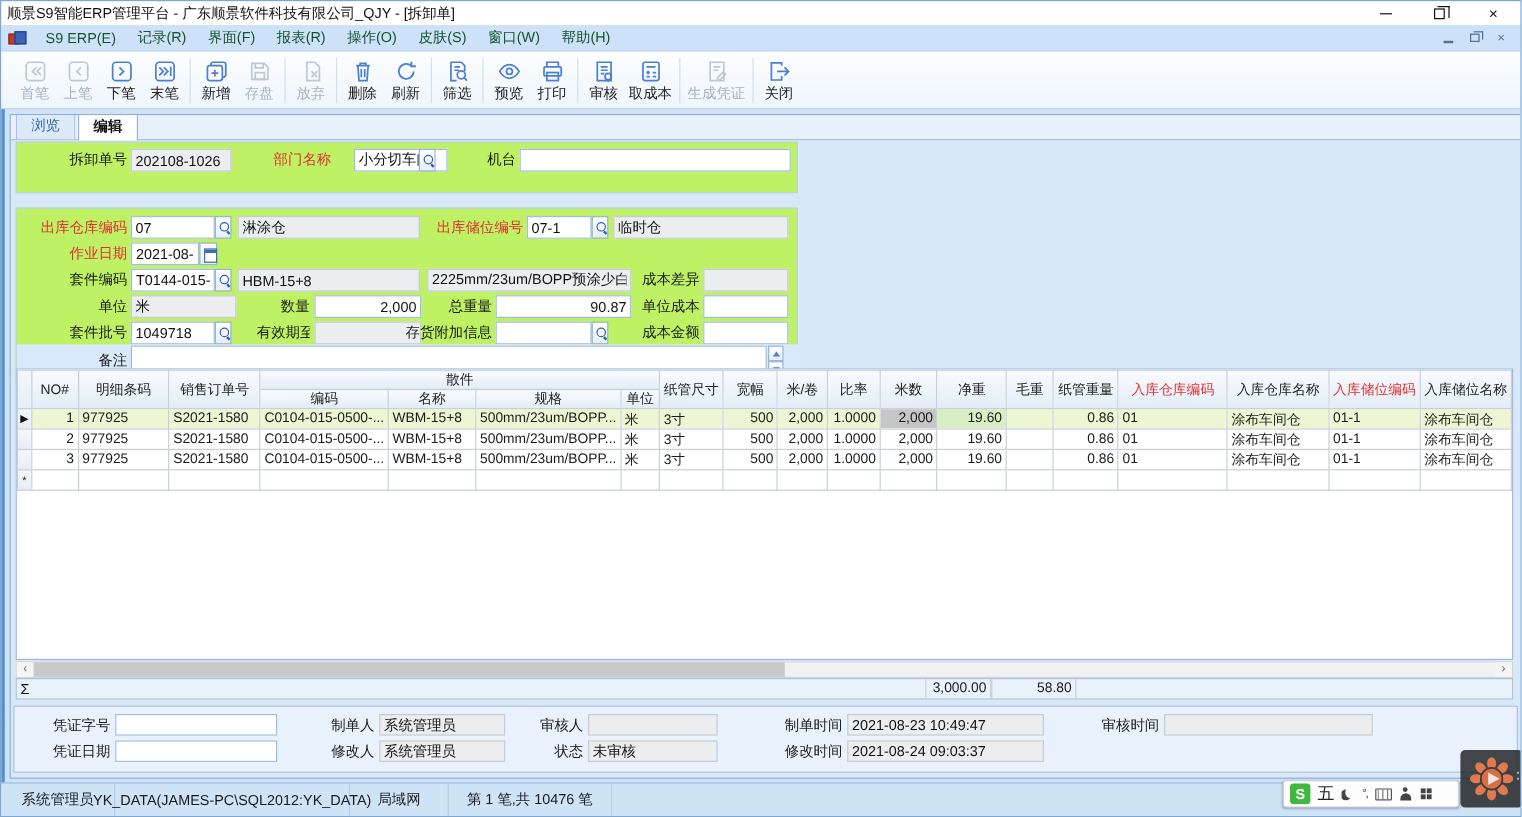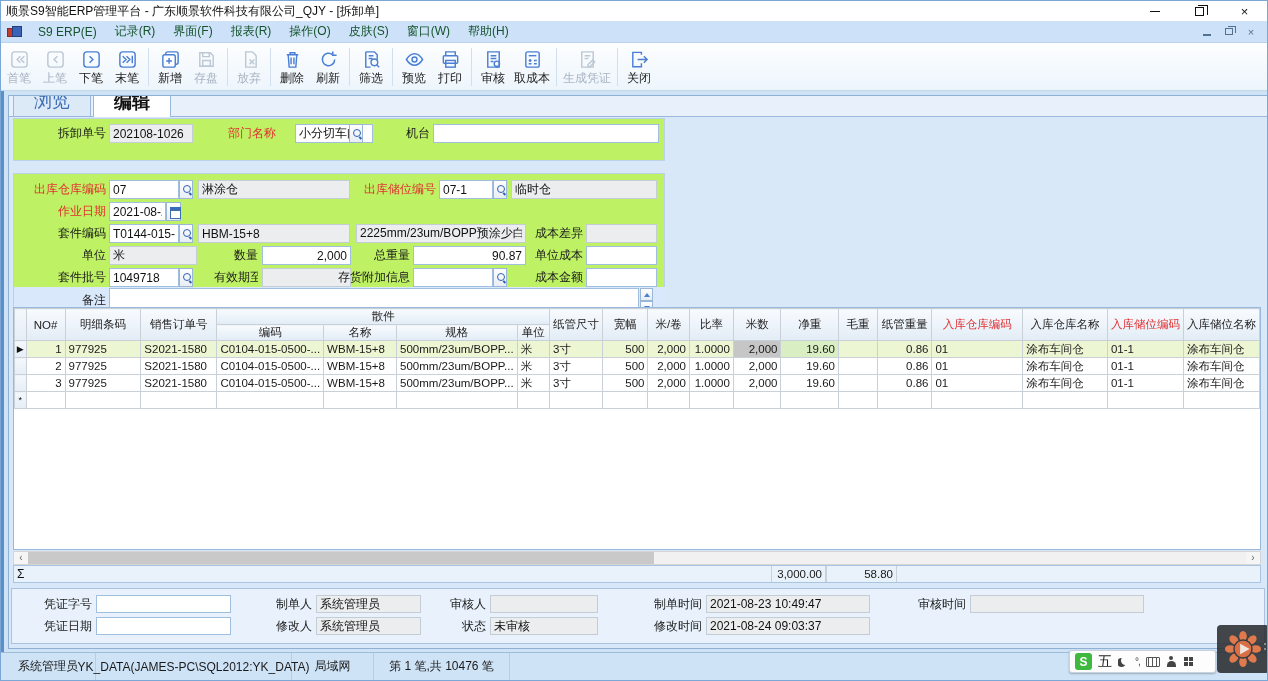--- a/index.html
+++ b/index.html
@@ -22,33 +22,33 @@
   .app-icon:before{content:"";position:absolute;left:0;top:2px;width:7px;height:7px;background:#c23b2e;border:1px solid #8a2a20}
   .app-icon:after{content:"";position:absolute;left:5px;top:0;width:8px;height:9px;background:#3a63b8;border:1px solid #24407c}
   .menu-item{padding:3px 9px;color:#14532d;cursor:default}
   .child-controls{margin-left:auto;display:flex;align-items:center;gap:10px;padding-right:10px;color:#53718f}
   .cc{width:12px;height:12px;display:flex;align-items:center;justify-content:center;font-size:11px}
   .cc-min{width:8px;height:2px;background:#53718f;margin-top:6px}
   .cc-rest{width:8px;height:7px;border:1px solid #53718f;position:relative;background:transparent}
   .cc-rest:before{content:"";position:absolute;left:2px;top:-3px;width:7px;height:6px;border:1px solid #53718f;border-bottom:none;border-left:none}
 
   
-  .toolbar{position:absolute;left:0;top:42px;width:100%;height:48px;background:linear-gradient(#fdfeff,#edf5fc);border-bottom:1px solid #c6d8ea;display:flex;align-items:center;padding-left:0}
+  .toolbar{position:absolute;left:0;top:42px;width:100%;height:48px;background:linear-gradient(#fdfeff,#edf5fc);border-bottom:1px solid #c6d8ea;display:flex;align-items:center;padding-left:10px}
   .tb{display:flex;flex-direction:column;align-items:center;justify-content:center;min-width:36px;padding:1px 3px;height:44px;color:#222;cursor:default}
   .tb .ic{width:21px;height:21px;color:#4a7fd4;stroke:currentColor;fill:none}
   .tb-label{font-size:12px;line-height:14px;margin-top:1px;white-space:nowrap}
   .tb.disabled{color:#a9b4c1}
   .tb.disabled .ic{color:#bcc8d4}
   .tbsep{width:1px;height:38px;background:#d2dfee;margin:0 3px}
 
   
   .mdi{position:absolute;left:0;top:90px;width:100%;height:563px;background:#cfe3f6;border-left:3px solid #5b8fc9}
   .doc-panel{position:absolute;left:4px;top:4px;width:1260px;height:554px;background:#d9e8f8;border:1px solid #8fb0d4;overflow:hidden}
   .tabstrip{position:absolute;left:0;top:0;width:100%;height:21px;background:#e8f1fb;border-bottom:1px solid #9ab8dc;display:flex;align-items:flex-end;padding-left:4px}
-  .tab{padding:2px 20px 3px;border:1px solid #9ab8dc;border-bottom:none;border-radius:3px 3px 0 0;margin-right:2px;background:#dce9f7;color:#3a6db5;font-size:18px;cursor:default}
+  .tab{padding:2px 12px 3px;border:1px solid #9ab8dc;border-bottom:none;border-radius:3px 3px 0 0;margin-right:2px;background:#dce9f7;color:#3a6db5;font-size:12px;cursor:default}
   .tab.active{background:#fff;color:#111;font-weight:bold;position:relative;top:1px}
 
   .form-zone{position:absolute;left:0;top:21px;width:100%;height:190px;background:#d9e8f8}
   .gbox{position:absolute;left:4px;width:652px;background:#bef264;border:1px solid #bad1e8}
   .gbox1{top:1px;height:43px}
   .gbox2{top:56px;height:145px}
 
   .lbl{position:absolute;height:19px;line-height:19px;text-align:right;color:#1a1a1a;white-space:nowrap;overflow:hidden}
   .lbl.req{color:#e03030}
   .inp{position:absolute;height:19px;border:1px solid #a0bfdf;background:#fff;font-family:inherit;font-size:12px;padding:0 3px;color:#111}

